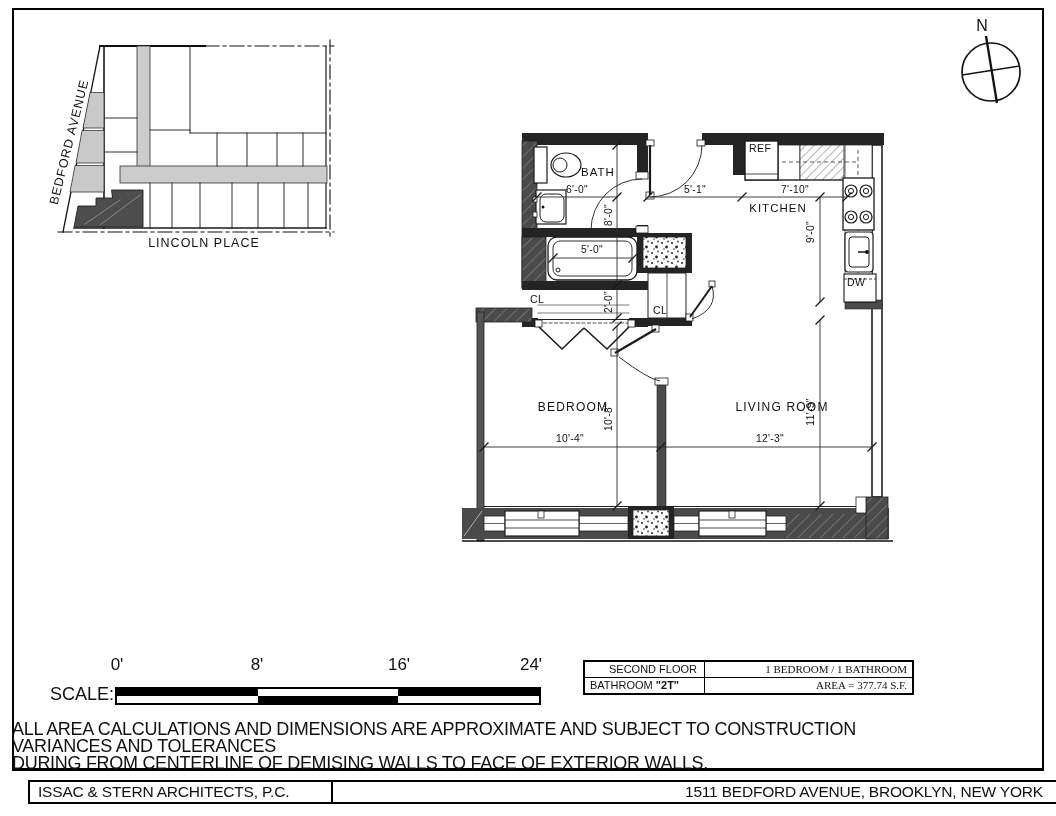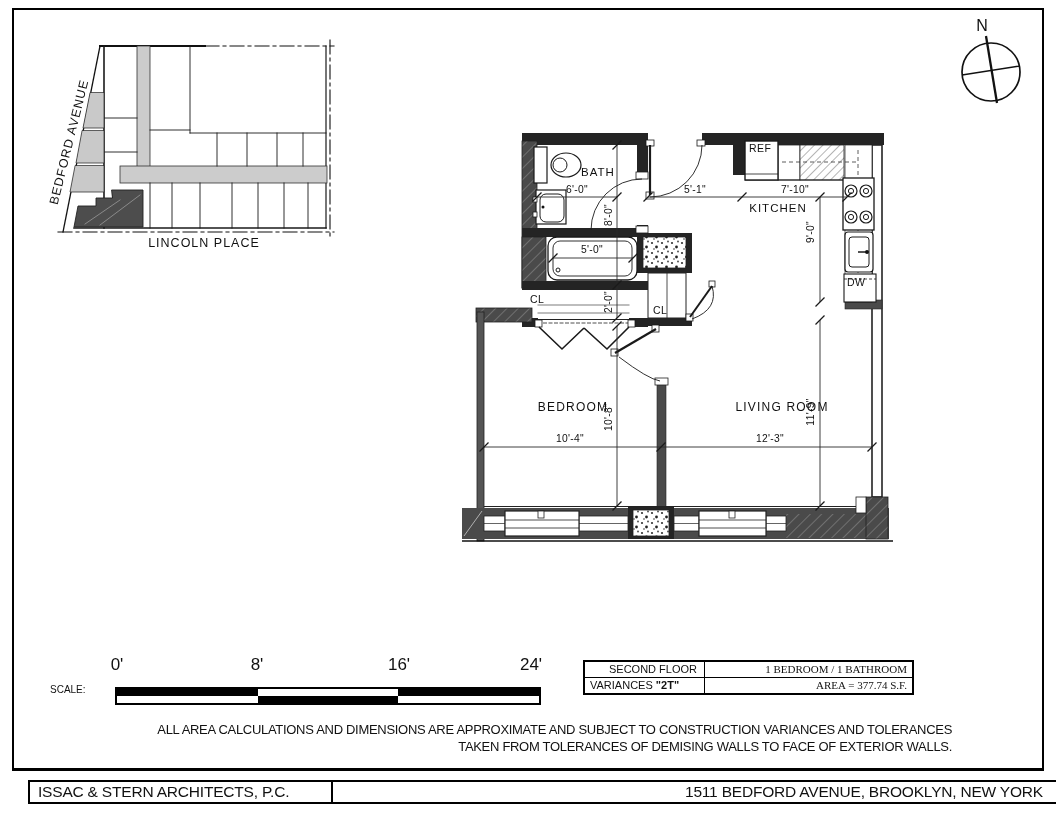--- a/index.html
+++ b/index.html
@@ -10,37 +10,37 @@
          border:2px solid #000;border-bottom:3px solid #000;box-sizing:border-box;}
   svg{position:absolute;left:0;top:0;}
   svg text{font-family:"Liberation Sans","DejaVu Sans",sans-serif;fill:#111;}
   text.rm{font-size:12px;letter-spacing:1.2px;}
   text.pl{font-size:11.5px;letter-spacing:1px;}
   text.sm{font-size:10.5px;letter-spacing:0.5px;}
   text.dm{font-size:10.3px;letter-spacing:0.3px;}
   text.st{font-size:12.5px;letter-spacing:1px;}
   text.nn{font-size:16px;}
   
-  .scale-label{position:absolute;left:50px;top:684px;font-size:10px;}
+  .scale-label{position:absolute;left:50px;top:684px;font-size:18px;}
   .scale-tick{position:absolute;top:655px;font-size:17px;transform:translateX(-50%);}
   .scale-bar{position:absolute;left:115px;top:687px;width:422px;height:14px;
              border:2px solid #000;display:flex;flex-direction:column;}
   .scale-row{flex:1;display:flex;}
   .scale-row div{flex:1;}
   .b{background:#000;} .w{background:#fff;}
   
   .info-table{position:absolute;left:583px;top:660px;width:331px;border:2px solid #000;
               display:grid;grid-template-columns:120px 1fr;font-size:11px;box-sizing:border-box;}
   .info-table .cell{padding:1px 5px 2px 5px;line-height:12px;white-space:nowrap;}
   .info-table .r1{border-bottom:1.5px solid #000;padding-left:24px;}
   .info-table .c1{border-right:1.5px solid #000;}
   .info-table .right{text-align:right;font-family:Liberation Serif, serif;}
   
-  .disclaimer{position:absolute;left:12px;top:721px;width:940px;text-align:right;
-              font-size:13px;letter-spacing:-0.3px;line-height:17px;}
+  .disclaimer{position:absolute;left:12px;top:721px;width:940px;text-align:left;
+              font-size:18px;letter-spacing:-0.3px;line-height:17px;}
   
   .footer{position:absolute;left:28px;top:780px;width:1032px;height:24px;border:2px solid #000;
           box-sizing:border-box;display:flex;align-items:center;font-size:15.5px;letter-spacing:-0.2px;}
   .footer .left-cell{width:293px;align-self:stretch;display:flex;align-items:center;
           border-right:2px solid #000;padding-left:8px;}
   .footer .right-cell{flex:1;text-align:right;padding-right:15px;}
 </style>
 </head>
 <body>
 
@@ -339,26 +339,26 @@
           <div class="w"></div>
           <div class="b"></div>
           <div class="w"></div>
         </div>
     </div>
   </div>
 
   <div class="info-table">
     <div class="cell r1 c1">SECOND FLOOR</div>
     <div class="cell r1 right">1 BEDROOM / 1 BATHROOM</div>
-    <div class="cell c1"><span>VARIANCES</span>&nbsp;<b>"2T"</b></div>
+    <div class="cell c1"><span>BATHROOM</span>&nbsp;<b>"2T"</b></div>
     <div class="cell right">AREA = 377.74 S.F.</div>
   </div>
 
   <div class="disclaimer">
     <div>ALL AREA CALCULATIONS AND DIMENSIONS ARE APPROXIMATE AND SUBJECT TO CONSTRUCTION VARIANCES AND TOLERANCES</div>
-    <div>TAKEN FROM TOLERANCES OF DEMISING WALLS TO FACE OF EXTERIOR WALLS.</div>
+    <div>DURING FROM CENTERLINE OF DEMISING WALLS TO FACE OF EXTERIOR WALLS.</div>
   </div>
 
   <div class="footer">
     <div class="left-cell">ISSAC &amp; STERN ARCHITECTS, P.C.</div>
     <div class="right-cell">1511 BEDFORD AVENUE, BROOKLYN, NEW YORK</div>
   </div>
 </div>
 
 </body></html>

